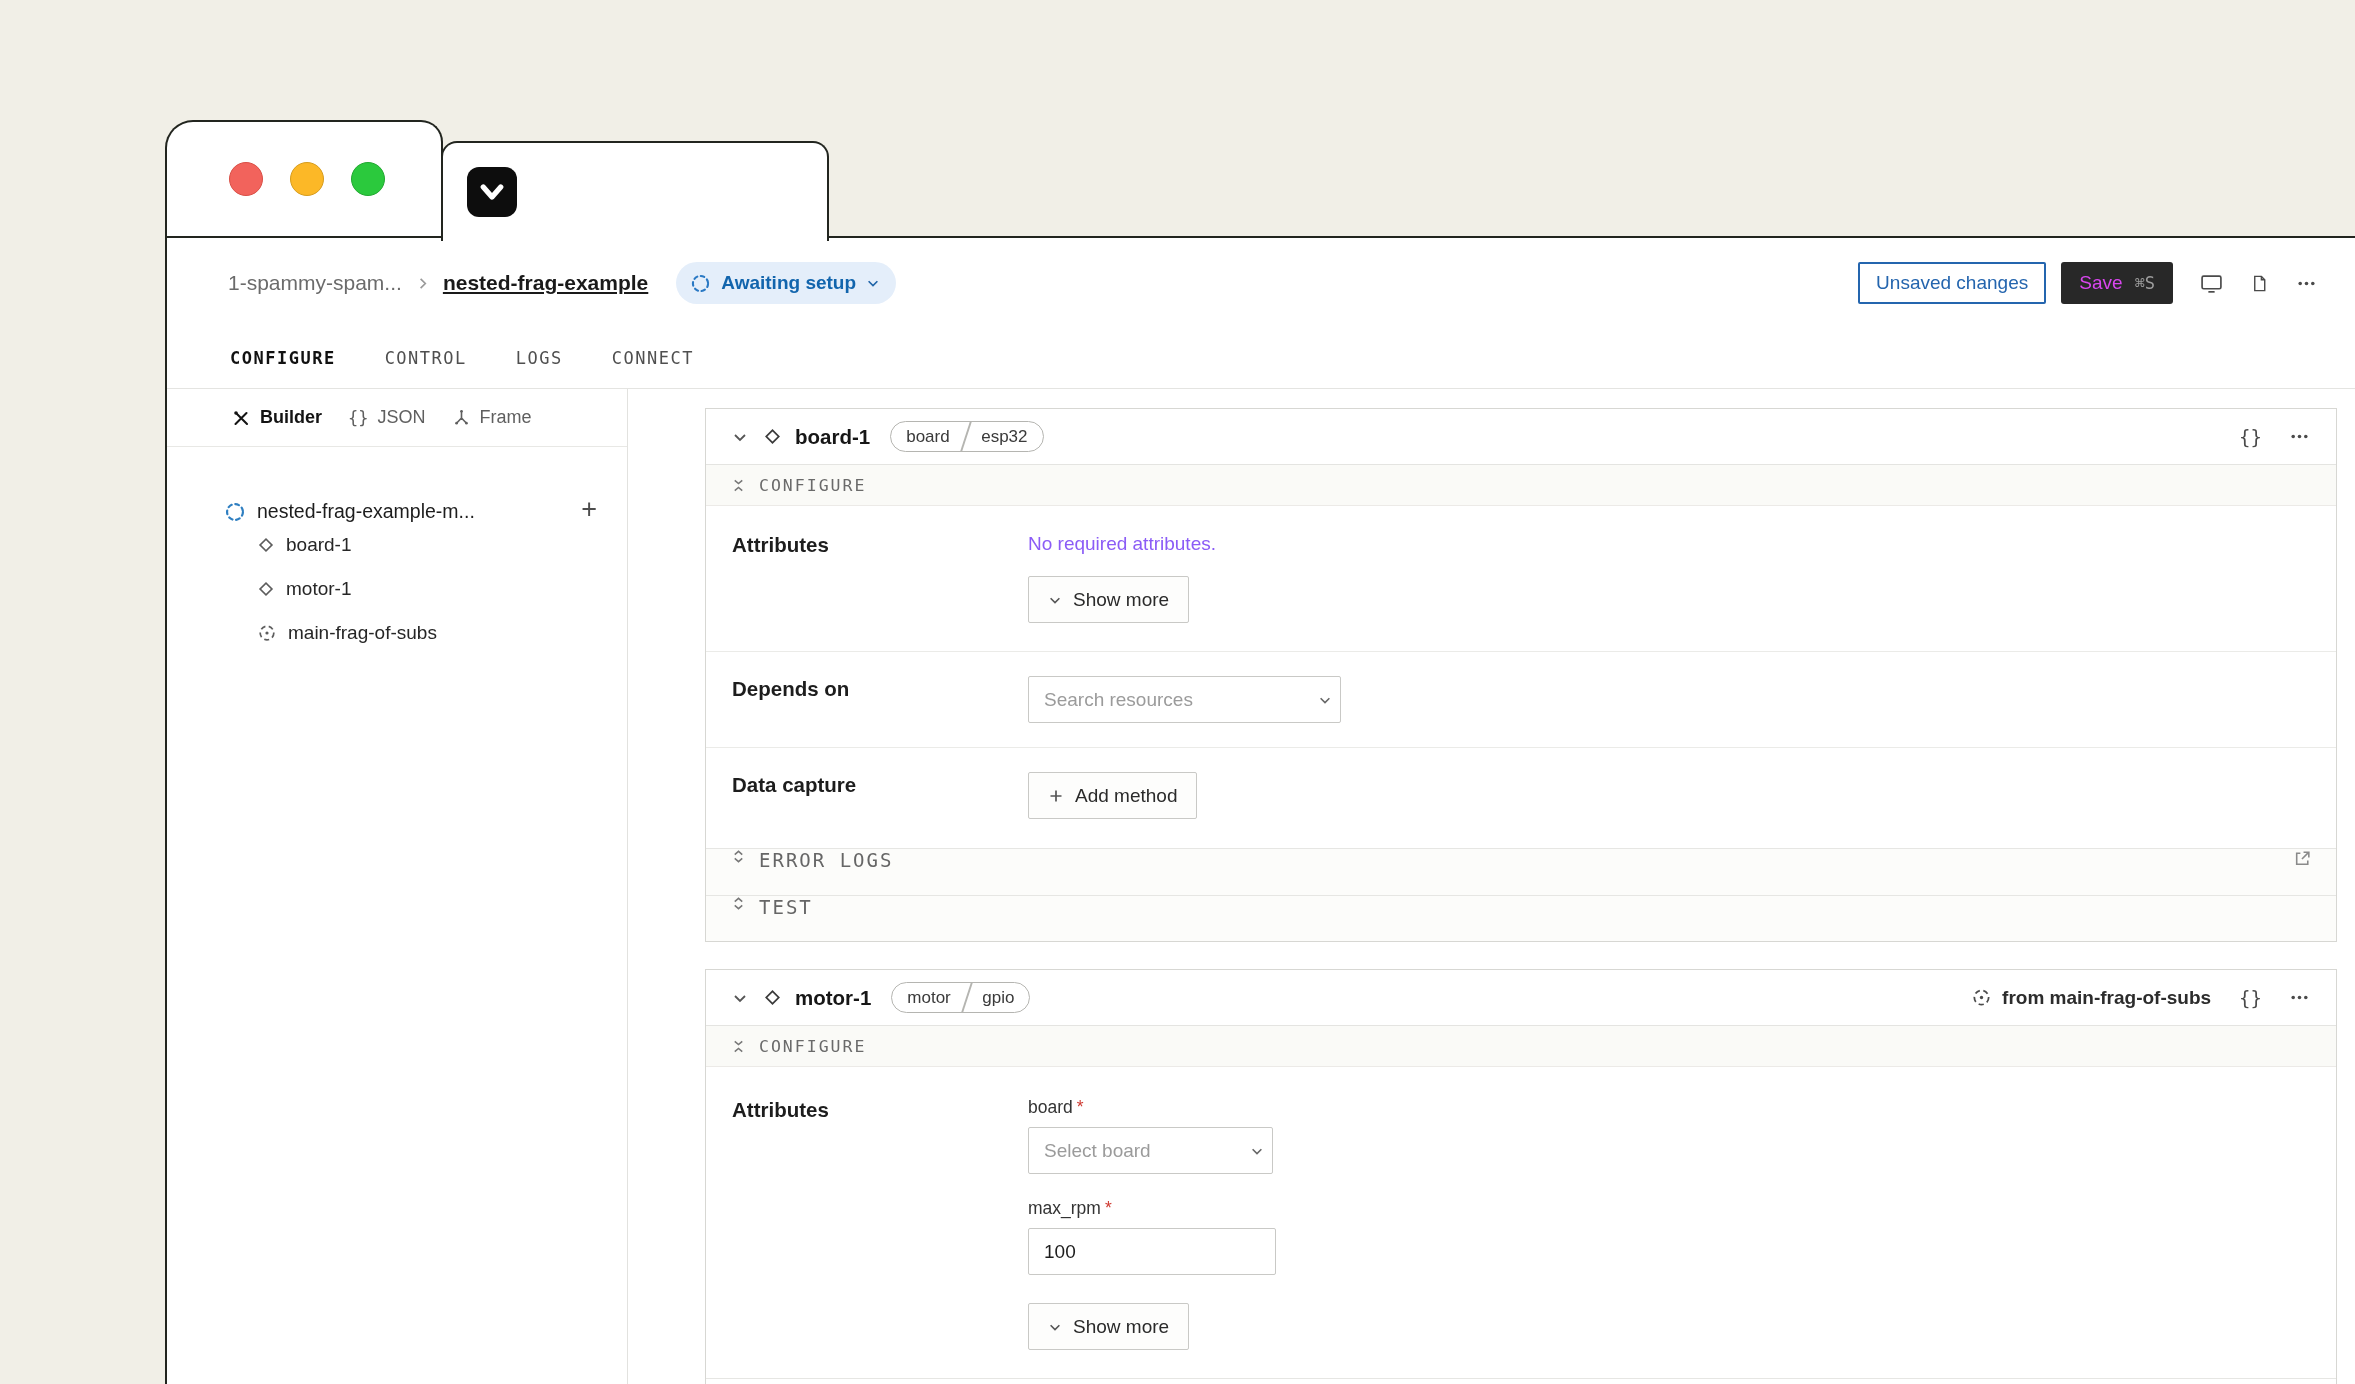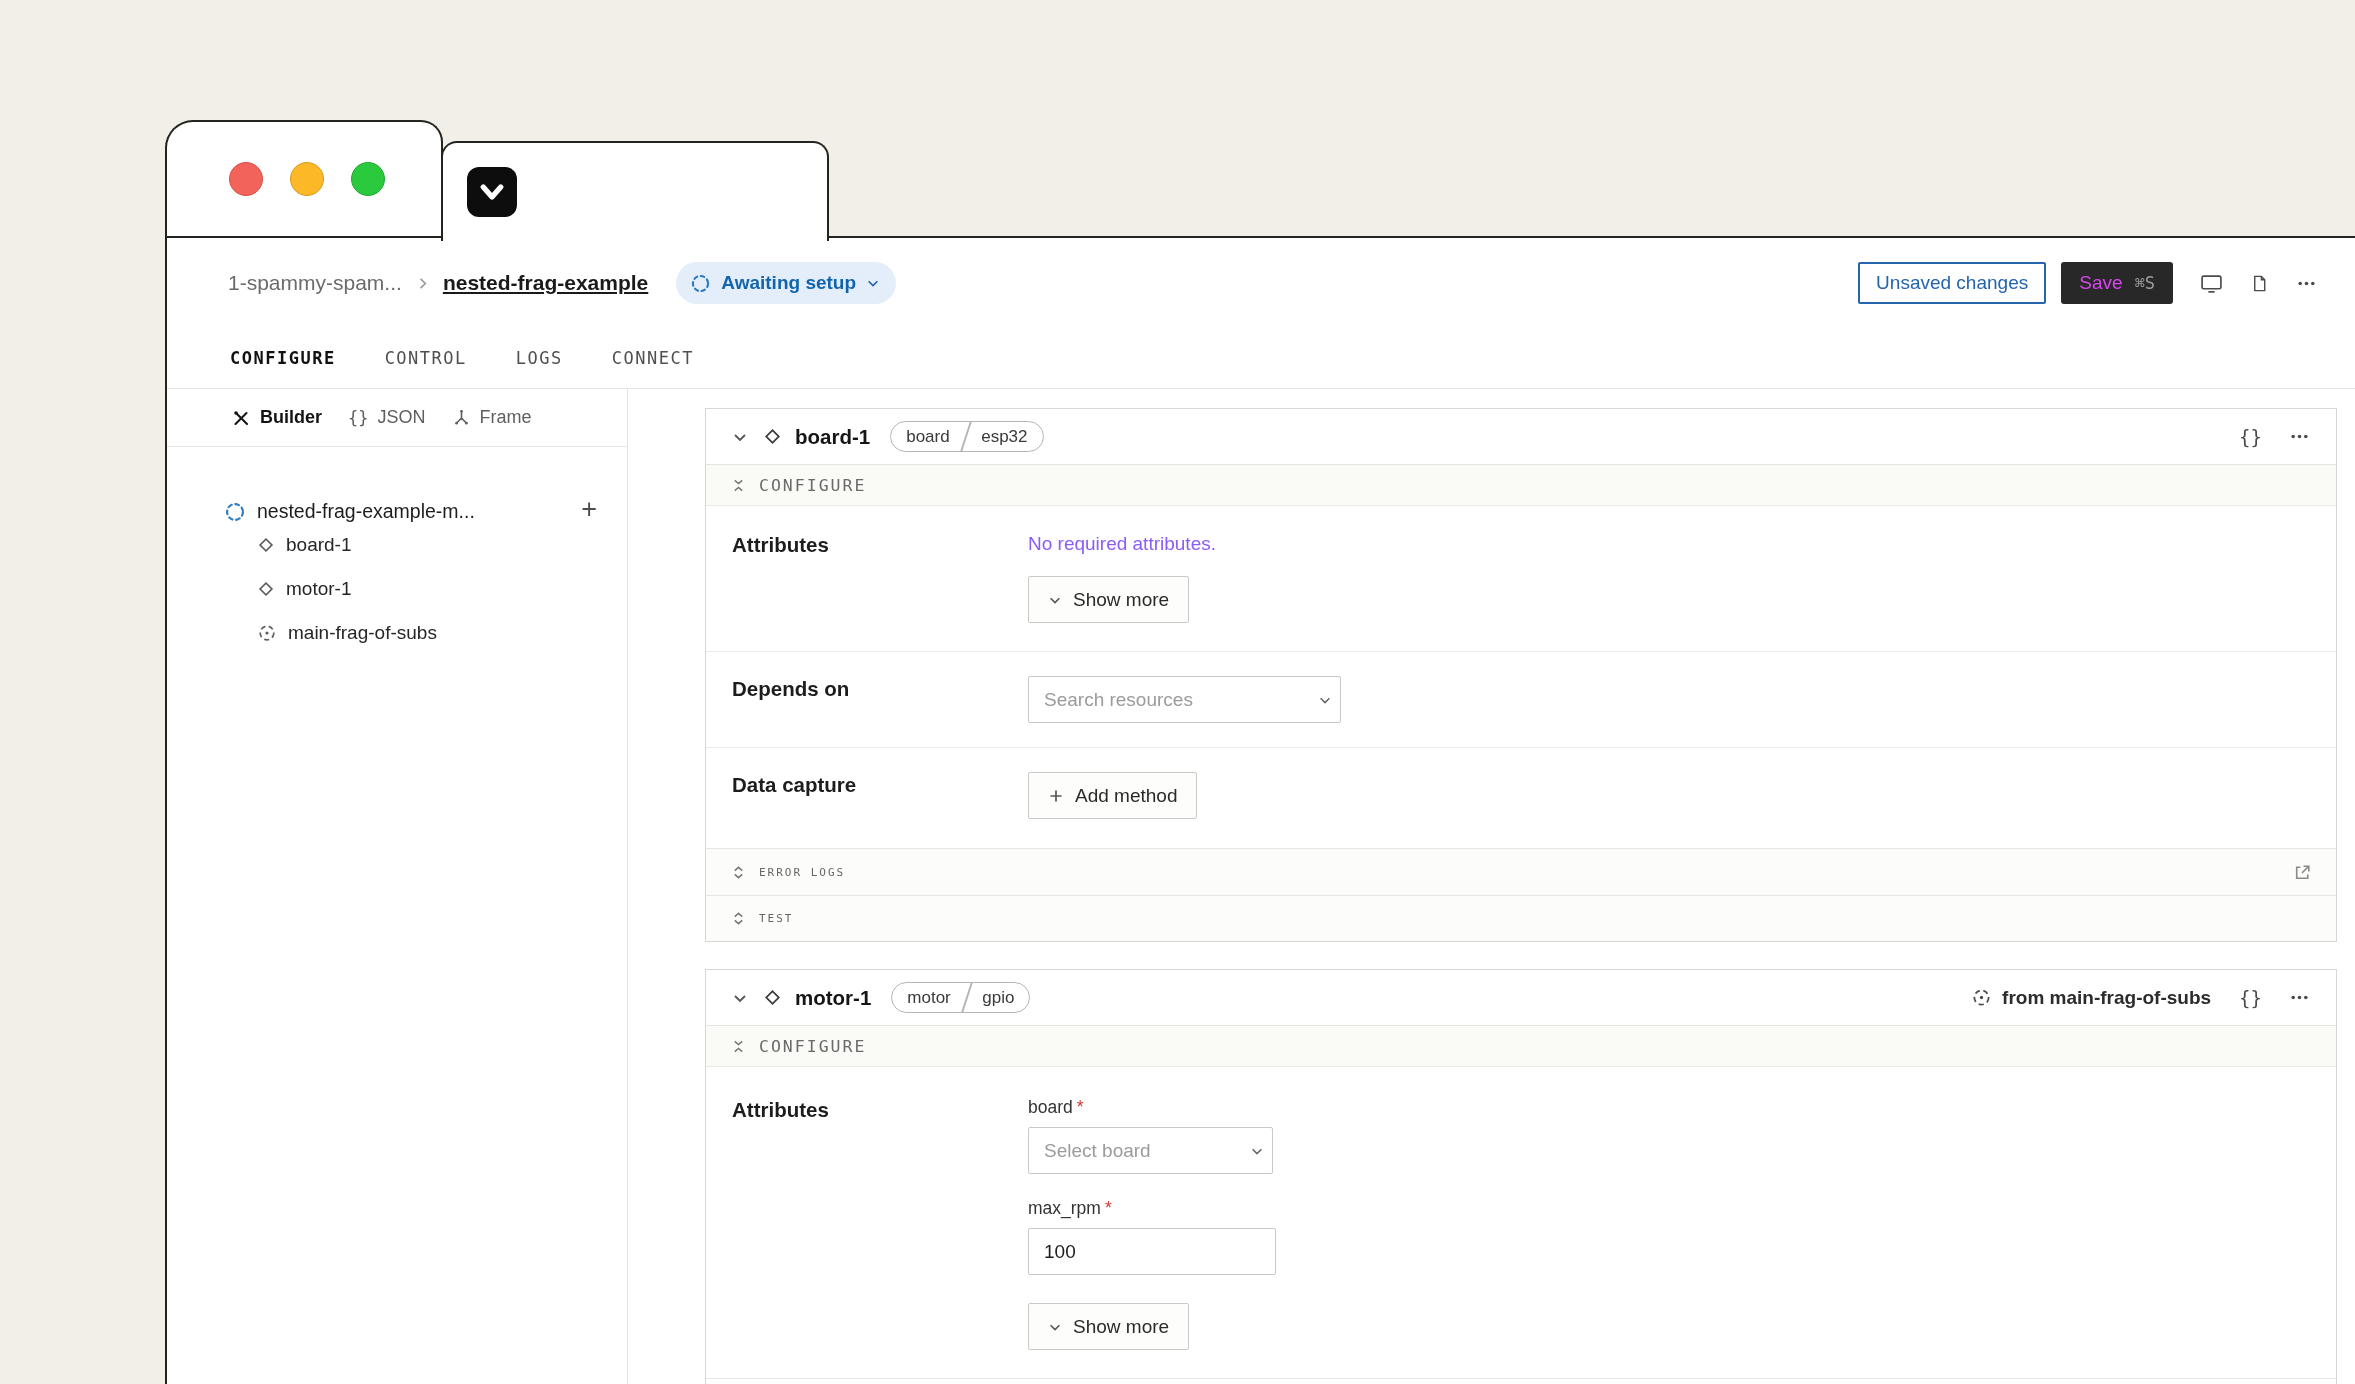--- a/index.html
+++ b/index.html
@@ -114,22 +114,22 @@
 
   .select-box { width:313px; height:47px; border:1.5px solid #c9c9c6; border-radius:2px; background:#fff;
     display:flex; align-items:center; justify-content:space-between; padding:0 8px 0 15px;
     font-size:19px; color:#9b9b9b; cursor:pointer; }
   .select-box .chev { color:#666; display:flex; }
   .select-sm { width:245px; }
 
   .crow.tight { padding:24px 26px; }
   .crow.capture { padding:24px 26px 29px 26px; }
 
-  .fold-bar { height:47px; border-top:1px solid #e6e6e3; background:#fcfcfa; display:flex; align-items:center;
-    padding:0 24px 0 25px; gap:13px; font-family:"DejaVu Sans Mono", monospace; font-size:11px;
+  .fold-bar { height:47px; border-top:1px solid #e6e6e3; background:#fcfcfa; display:flex; align-items:flex-start;
+    padding:0 24px 0 25px; gap:13px; font-family:"DejaVu Sans Mono", monospace; font-size:19px;
     letter-spacing:2px; color:#666; cursor:pointer; }
   .fold-bar.last { height:46px; }
   .fold-spacer { flex:1; }
   .ext-icon { color:#8a8a8a; display:flex; cursor:pointer; }
 
   .field-label { font-size:17.5px; color:#333; margin-bottom:9px; display:flex; gap:4px; }
   .req { color:#cf3a31; }
   .field-group { display:flex; flex-direction:column; }
   .field-group + .field-group { margin-top:24px; }
   .text-input { width:248px; height:47px; border:1.5px solid #c9c9c6; border-radius:2px;

